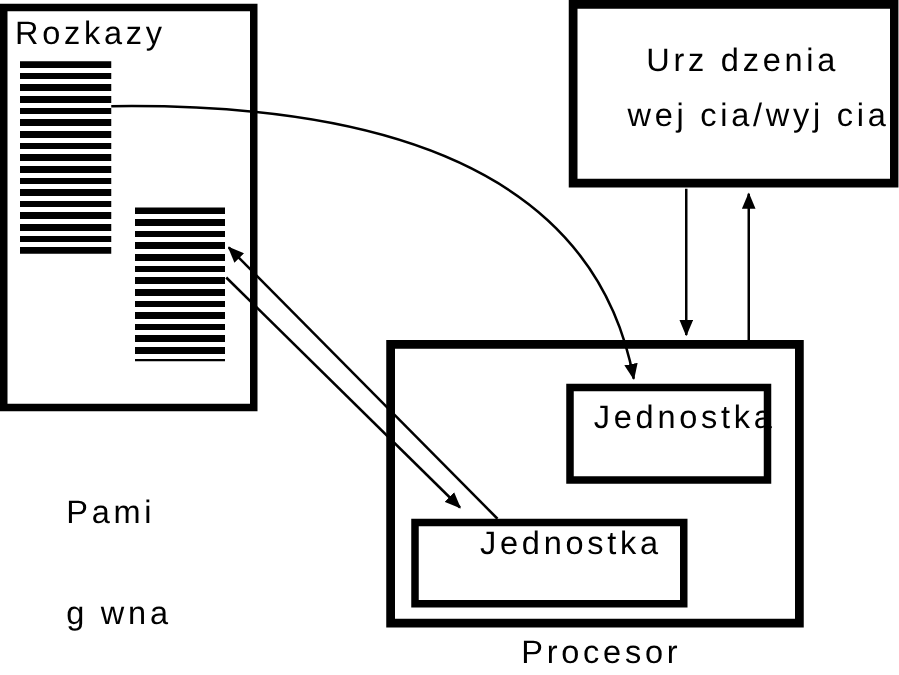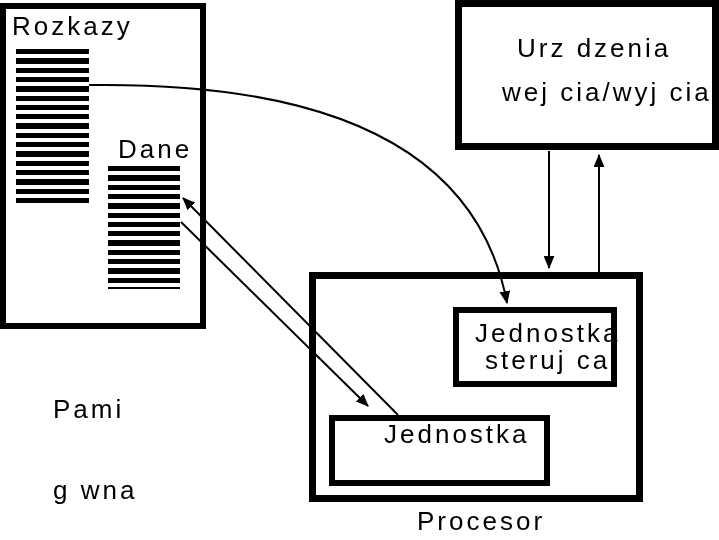--- a/index.html
+++ b/index.html
@@ -65,36 +65,34 @@
   }
 </style>
 </head>
 <body>
 
 <div class="canvas">
 
   <div class="box memory-box"></div>
   <div class="t rozkazy-label">Rozkazy</div>
   <div class="bars rozkazy-bars"></div>
-  <div class="t dane-label">Dane</div>
   <div class="bars dane-bars"></div>
   <div class="t memory-caption">
     <div>Pami</div>
     <div>g wna</div>
     
   </div>
 
   <div class="box io-box"></div>
   <div class="t io-line2">wej cia/wyj cia</div>
   <div class="t io-line1">Urz dzenia</div>
 
   <div class="box processor-box"></div>
   <div class="box control-box"></div>
   <div class="t control-line1">Jednostka</div>
-  <div class="t control-line2">steruj ca</div>
   <div class="box alu-box"></div>
   <div class="t alu-line1">Jednostka</div>
   <div class="t processor-caption">Procesor</div>
 
   <svg class="overlay" viewBox="0 0 719 540" xmlns="http://www.w3.org/2000/svg">
     <defs>
       <marker id="ah" viewBox="0 0 12 10" markerWidth="13" markerHeight="11" refX="11" refY="5" orient="auto" markerUnits="userSpaceOnUse">
         <path d="M0,0 L12,5 L0,10 Z" fill="#000000"></path>
       </marker>
     </defs>

